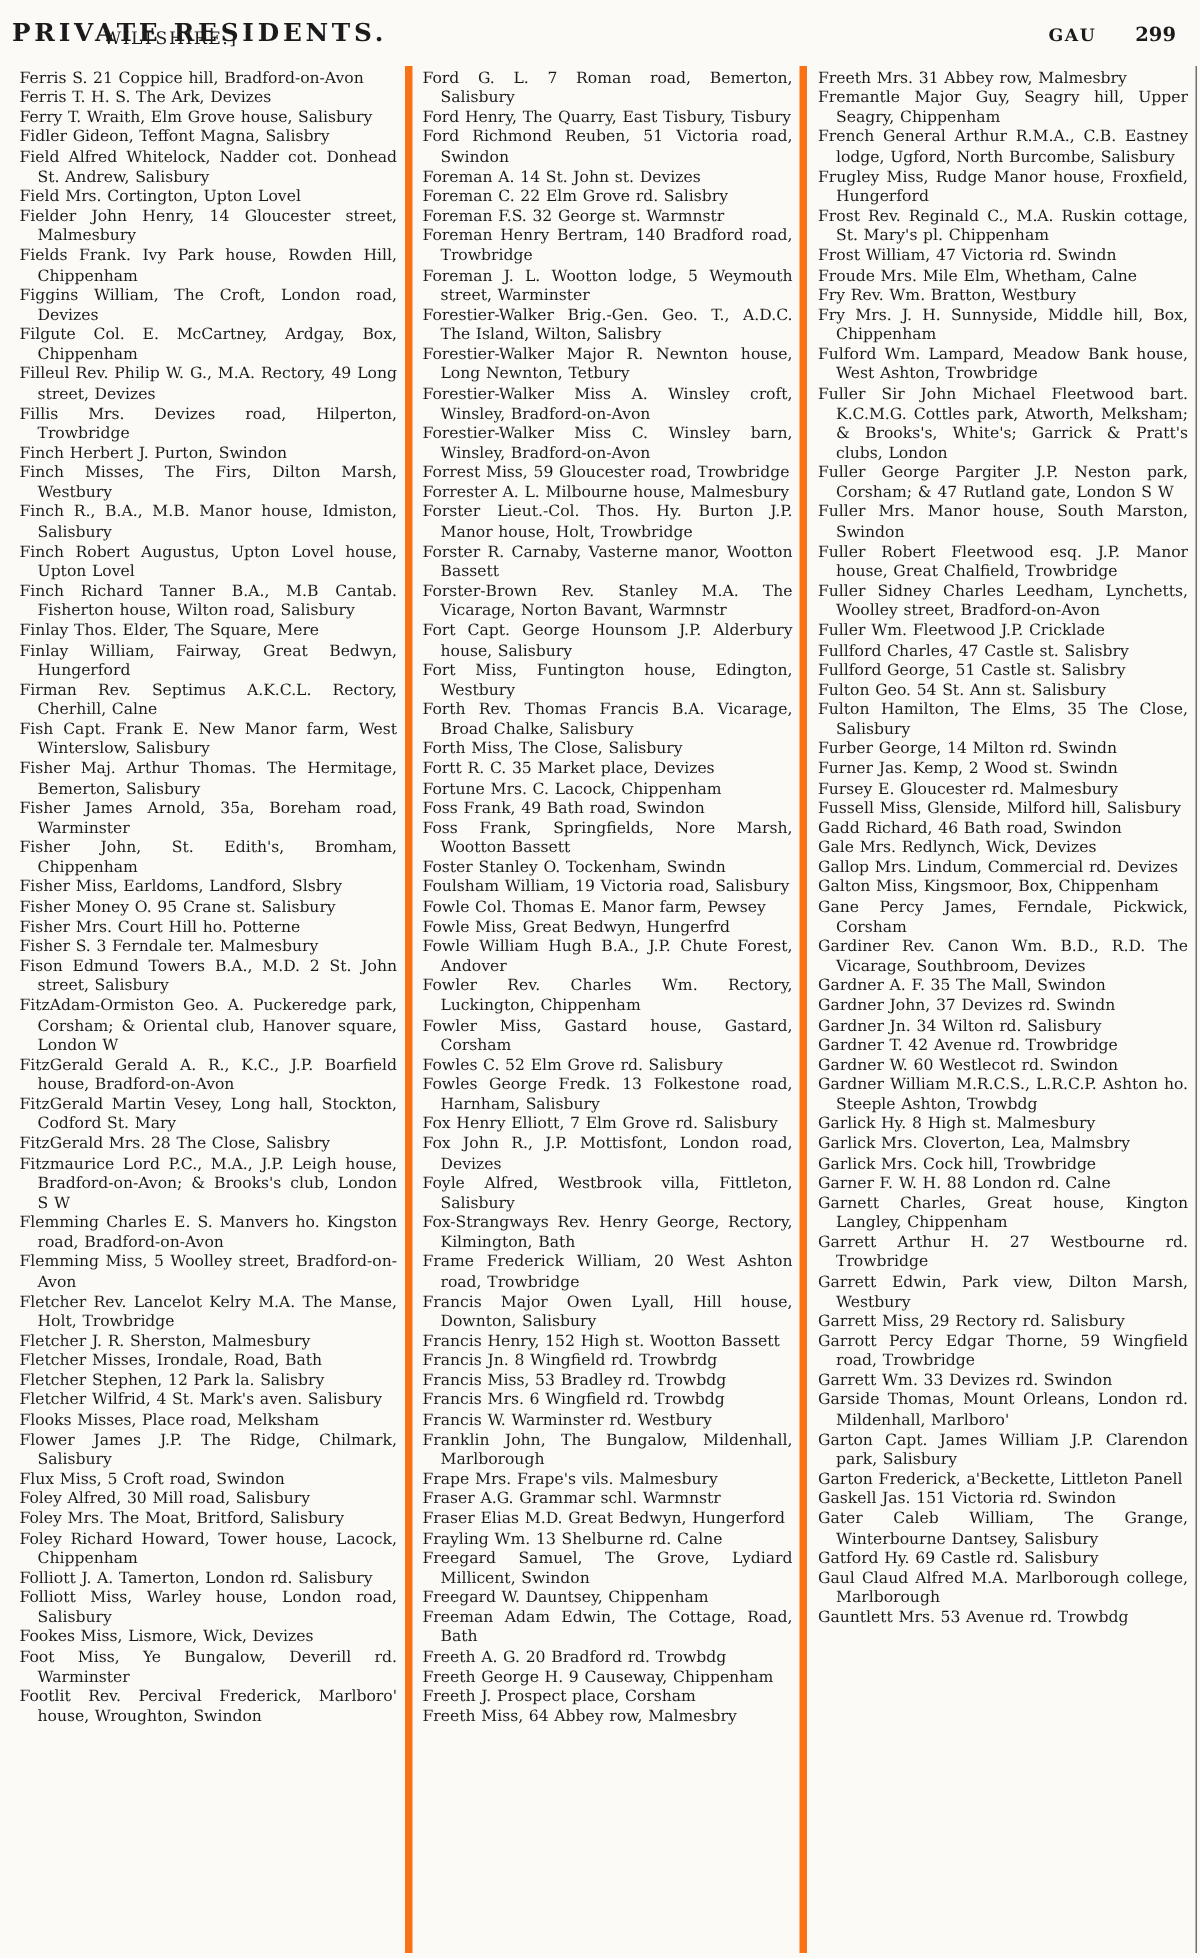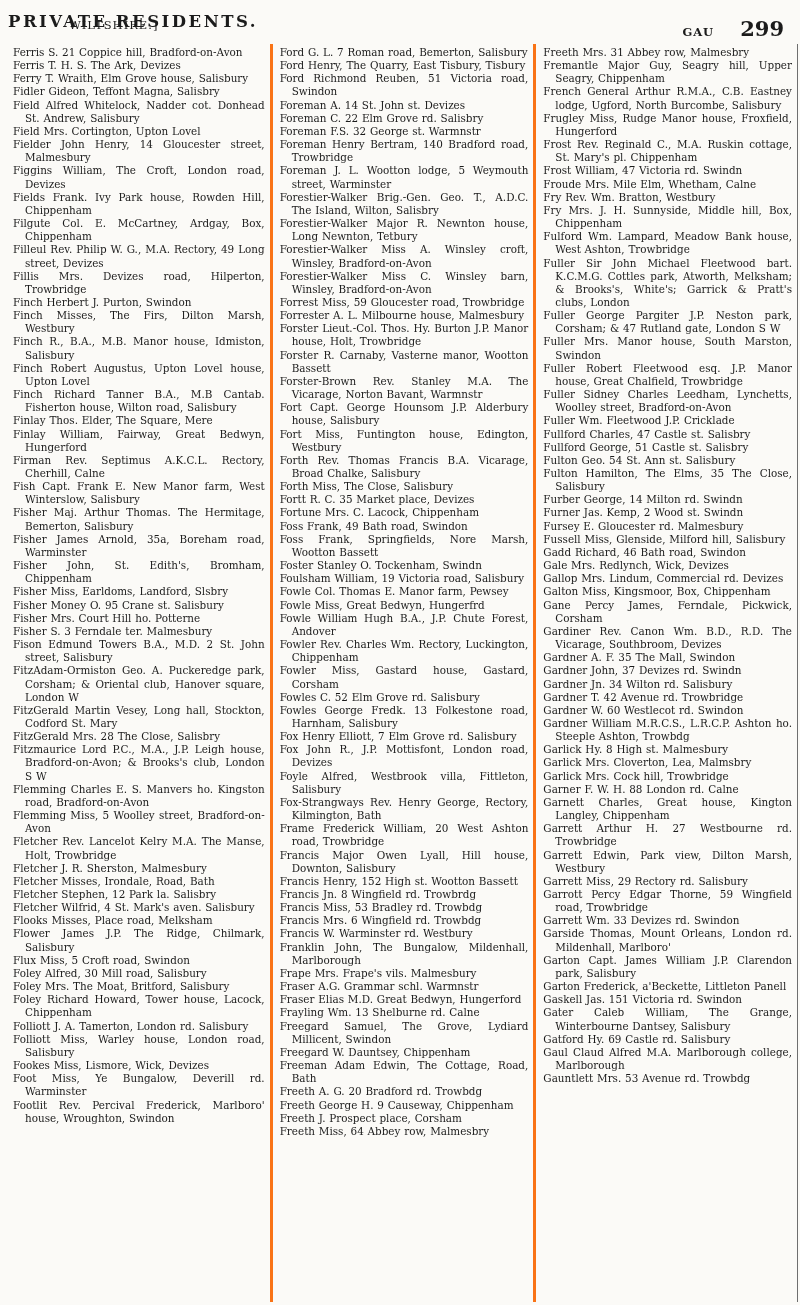--- a/index.html
+++ b/index.html
@@ -28,36 +28,36 @@
   .hdr-center {
     position: absolute; left: 0; right: 0; top: 2px;
     text-align: left;
     font-size: 16.5px; letter-spacing: 2.5px; font-weight: bold;
   }
   .hdr-right {
     position: absolute; right: 10px; top: 6px;
     font-size: 11.5px; letter-spacing: 1px; font-weight: bold;
   }
   .hdr-right .pageno {
-    font-size: 21px; margin-left: 26px; letter-spacing: 0;
+    font-size: 13px; margin-left: 26px; letter-spacing: 0;
   }
   
   .columns {
     display: flex;
     width: 792px;
     height: 1258px;
     border-right: 1px solid #6e6e6e;
   }
   .col {
     width: 264px;
     height: 100%;
     padding: 2px 5px 0 7px;
     overflow: hidden;
   }
-  .col + .col { border-left: 3px solid #f97316; }
+  .col + .col { border-left: 5px solid #f97316; }
   .entry {
     font-size: 10.4px;
     line-height: 13.15px;
     text-align: justify;
     padding-left: 12px;
     text-indent: -12px;
     word-spacing: 0.5px;
   }
 </style>
 </head>
@@ -73,22 +73,22 @@
 
   <div class="columns">
     <div class="col">
         <div class="entry">Ferris S. 21 Coppice hill, Bradford-on-Avon</div>
         <div class="entry">Ferris T. H. S. The Ark, Devizes</div>
         <div class="entry">Ferry T. Wraith, Elm Grove house, Salisbury</div>
         <div class="entry">Fidler Gideon, Teffont Magna, Salisbry</div>
         <div class="entry">Field Alfred Whitelock, Nadder cot. Donhead St. Andrew, Salisbury</div>
         <div class="entry">Field Mrs. Cortington, Upton Lovel</div>
         <div class="entry">Fielder John Henry, 14 Gloucester street, Malmesbury</div>
+        <div class="entry">Fields Frank. Ivy Park house, Rowden Hill, Chippenham</div>
         <div class="entry">Figgins William, The Croft, London road, Devizes</div>
-        <div class="entry">Fields Frank. Ivy Park house, Rowden Hill, Chippenham</div>
         <div class="entry">Filgute Col. E. McCartney, Ardgay, Box, Chippenham</div>
         <div class="entry">Filleul Rev. Philip W. G., M.A. Rectory, 49 Long street, Devizes</div>
         <div class="entry">Fillis Mrs. Devizes road, Hilperton, Trowbridge</div>
         <div class="entry">Finch Herbert J. Purton, Swindon</div>
         <div class="entry">Finch Misses, The Firs, Dilton Marsh, Westbury</div>
         <div class="entry">Finch R., B.A., M.B. Manor house, Idmiston, Salisbury</div>
         <div class="entry">Finch Robert Augustus, Upton Lovel house, Upton Lovel</div>
         <div class="entry">Finch Richard Tanner B.A., M.B Cantab. Fisherton house, Wilton road, Salisbury</div>
         <div class="entry">Finlay Thos. Elder, The Square, Mere</div>
         <div class="entry">Finlay William, Fairway, Great Bedwyn, Hungerford</div>
@@ -96,20 +96,21 @@
         <div class="entry">Fish Capt. Frank E. New Manor farm, West Winterslow, Salisbury</div>
         <div class="entry">Fisher Maj. Arthur Thomas. The Hermitage, Bemerton, Salisbury</div>
         <div class="entry">Fisher James Arnold, 35a, Boreham road, Warminster</div>
         <div class="entry">Fisher John, St. Edith's, Bromham, Chippenham</div>
         <div class="entry">Fisher Miss, Earldoms, Landford, Slsbry</div>
         <div class="entry">Fisher Money O. 95 Crane st. Salisbury</div>
         <div class="entry">Fisher Mrs. Court Hill ho. Potterne</div>
         <div class="entry">Fisher S. 3 Ferndale ter. Malmesbury</div>
         <div class="entry">Fison Edmund Towers B.A., M.D. 2 St. John street, Salisbury</div>
         <div class="entry">FitzAdam-Ormiston Geo. A. Puckeredge park, Corsham; &amp; Oriental club, Hanover square, London W</div>
+        <div class="entry">FitzGerald Gerald A. R., K.C., J.P. Boarfield house, Bradford-on-Avon</div>
         <div class="entry">FitzGerald Martin Vesey, Long hall, Stockton, Codford St. Mary</div>
         <div class="entry">FitzGerald Mrs. 28 The Close, Salisbry</div>
         <div class="entry">Fitzmaurice Lord P.C., M.A., J.P. Leigh house, Bradford-on-Avon; &amp; Brooks's club, London S W</div>
         <div class="entry">Flemming Charles E. S. Manvers ho. Kingston road, Bradford-on-Avon</div>
         <div class="entry">Flemming Miss, 5 Woolley street, Bradford-on-Avon</div>
         <div class="entry">Fletcher Rev. Lancelot Kelry M.A. The Manse, Holt, Trowbridge</div>
         <div class="entry">Fletcher J. R. Sherston, Malmesbury</div>
         <div class="entry">Fletcher Misses, Irondale, Road, Bath</div>
         <div class="entry">Fletcher Stephen, 12 Park la. Salisbry</div>
         <div class="entry">Fletcher Wilfrid, 4 St. Mark's aven. Salisbury</div>

